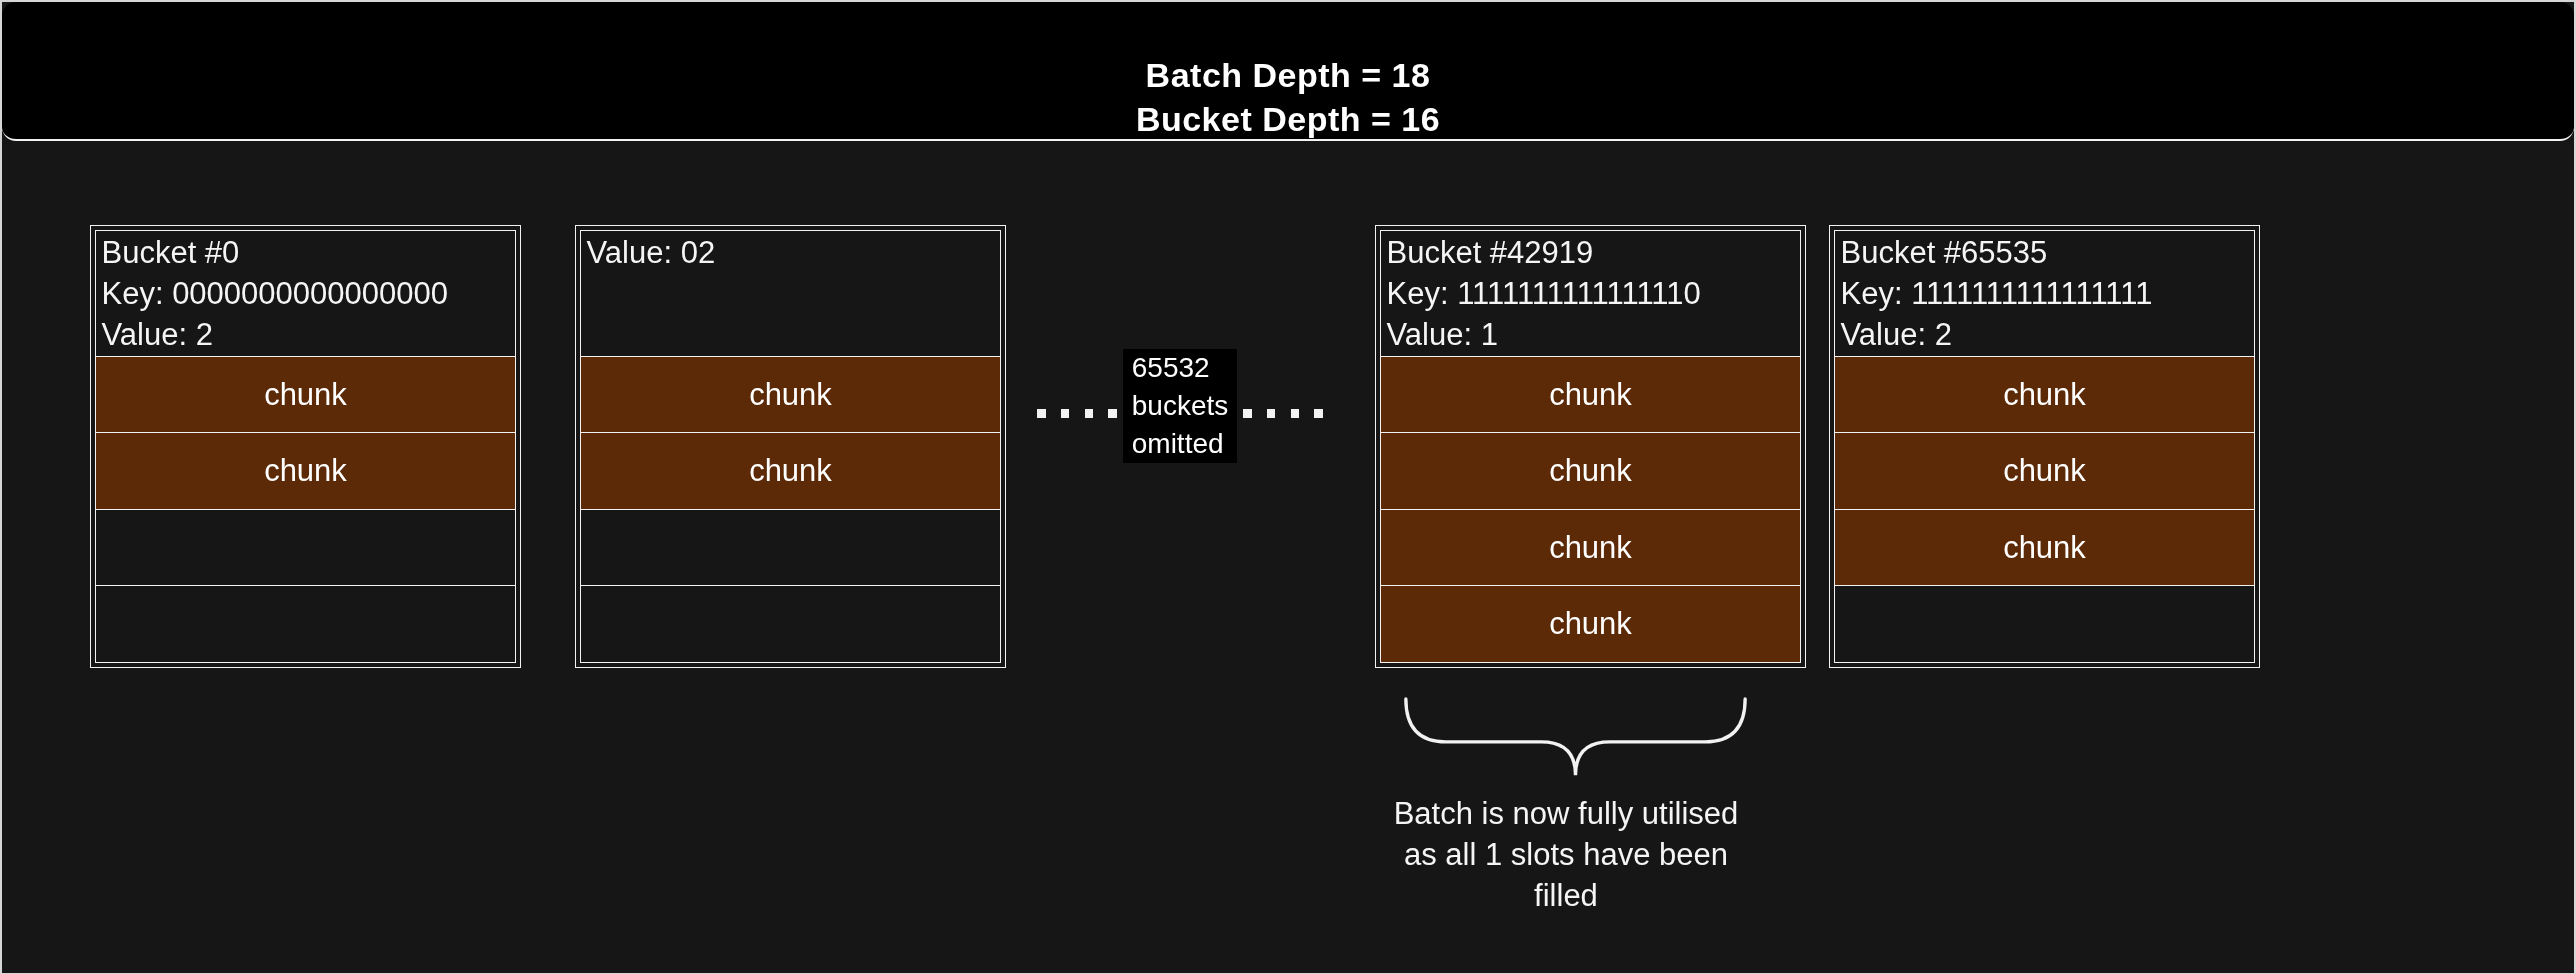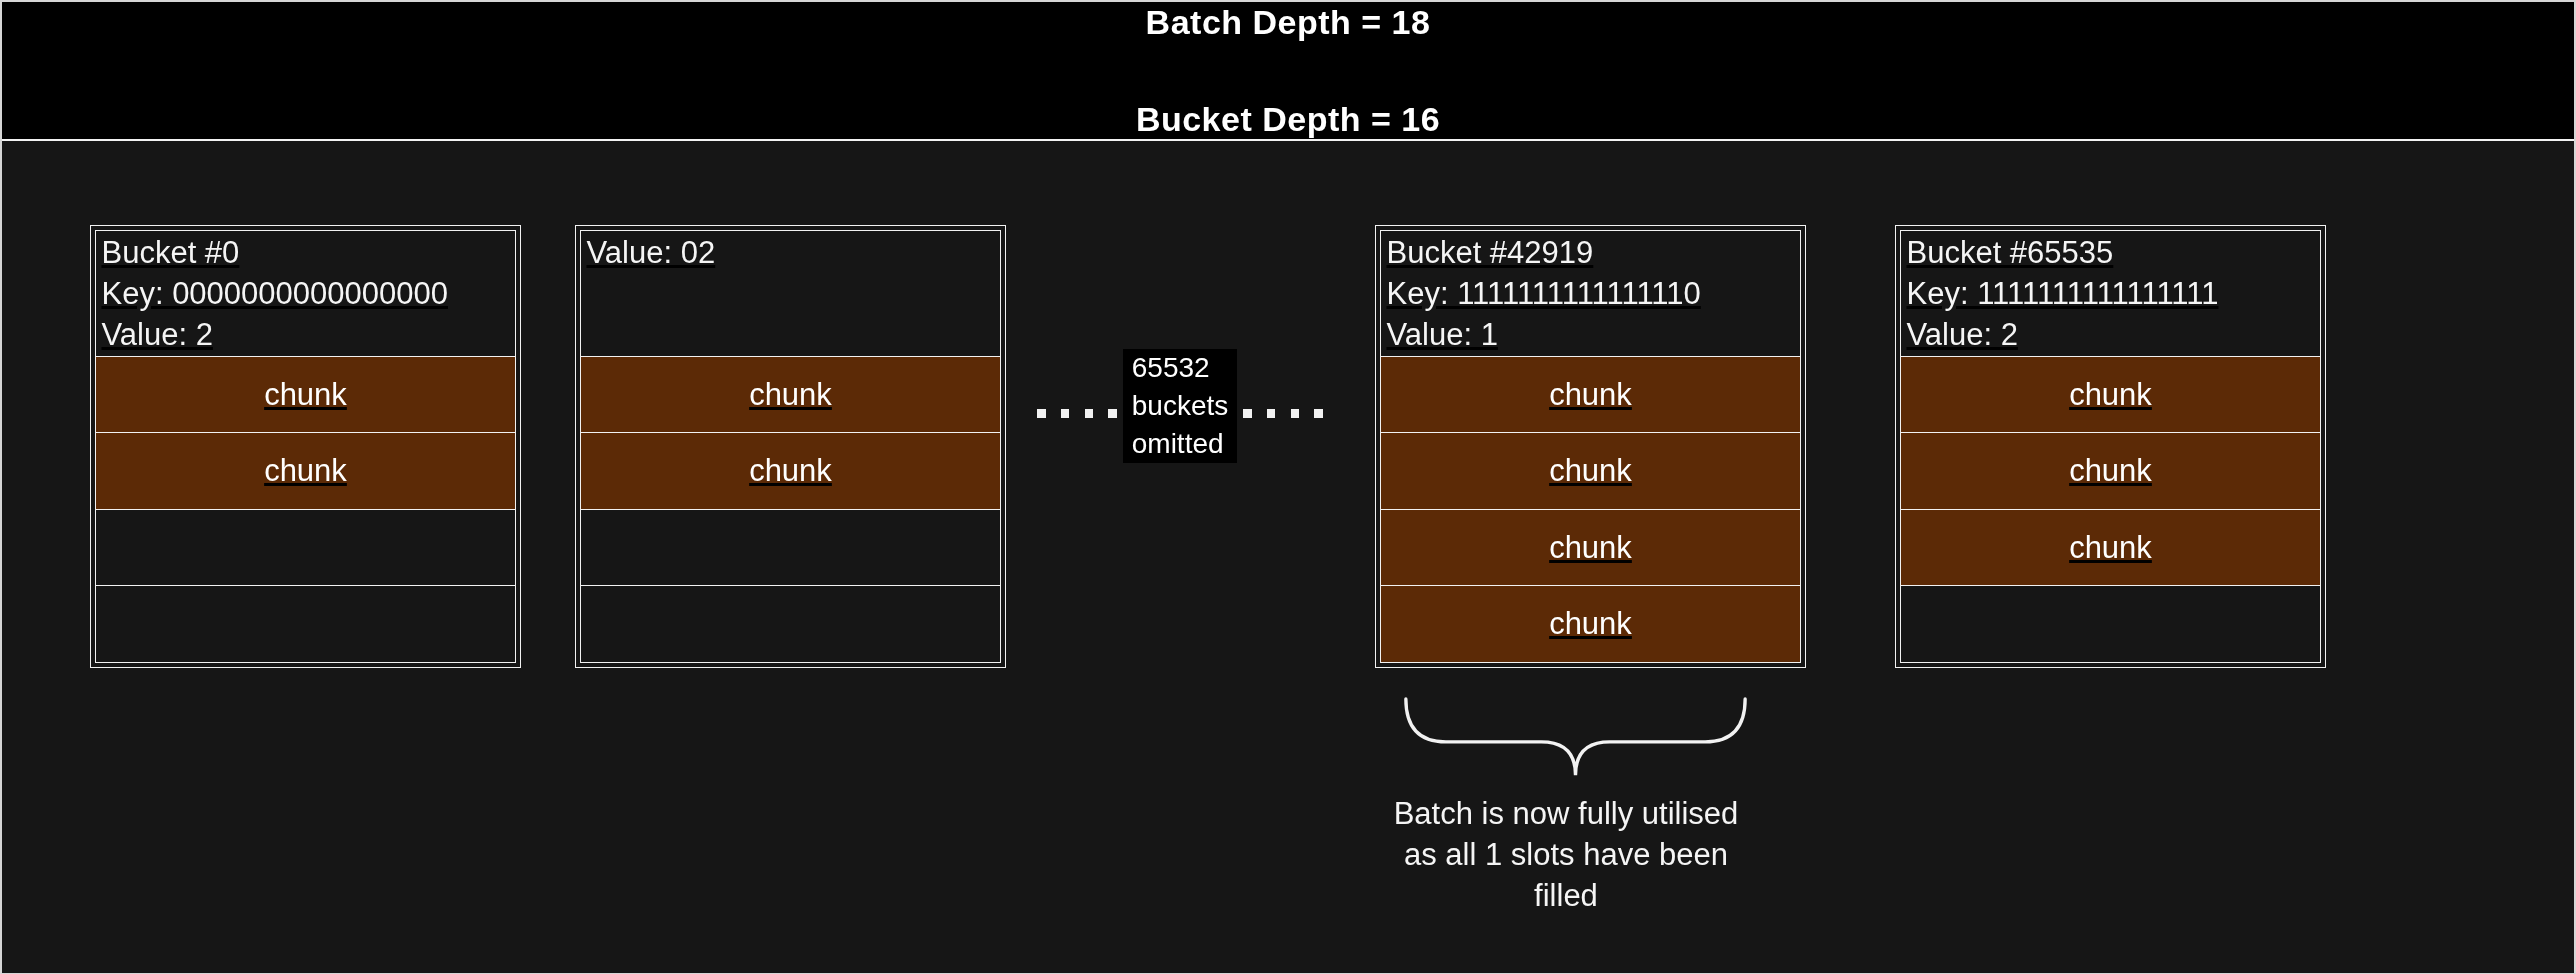--- a/index.html
+++ b/index.html
@@ -16,22 +16,23 @@
   }
 
   
   .title-band {
     height: 139px;
     background: #000000;
     border-bottom: 2.9px solid #f2f2f2;
     display: flex;
     flex-direction: column;
     align-items: center;
-    justify-content: space-between;
+    justify-content: flex-end;
     gap: 3.8px;
+    border-radius: 14px;
   }
   .title-band .title-line {
     color: #ffffff;
     font-size: 34px;
     font-weight: bold;
     line-height: 40px;
     letter-spacing: 0.5px;
   }
 
   
@@ -45,26 +46,25 @@
   .bucket {
     position: absolute;
     top: 84px;
     width: 431px;
     height: 443px;
     border: 1.9px solid #f2f2f2;
     background: #161616;
     padding: 3.8px;
     display: flex;
     flex-direction: column;
-    text-decoration: underline;
   }
   .bucket.pos-0 { left: 88px; }
   .bucket.pos-1 { left: 573px; }
   .bucket.pos-2 { left: 1373px; }
-  .bucket.pos-3 { left: 1893px; }
+  .bucket.pos-3 { left: 1827px; }
 
   .bucket-head {
     height: 128px;
     flex: none;
     border: 1.9px solid #f2f2f2;
     padding: 1px 5.7px;
     color: #f5f5f5;
     font-size: 31px;
     line-height: 41px;
     white-space: nowrap;

